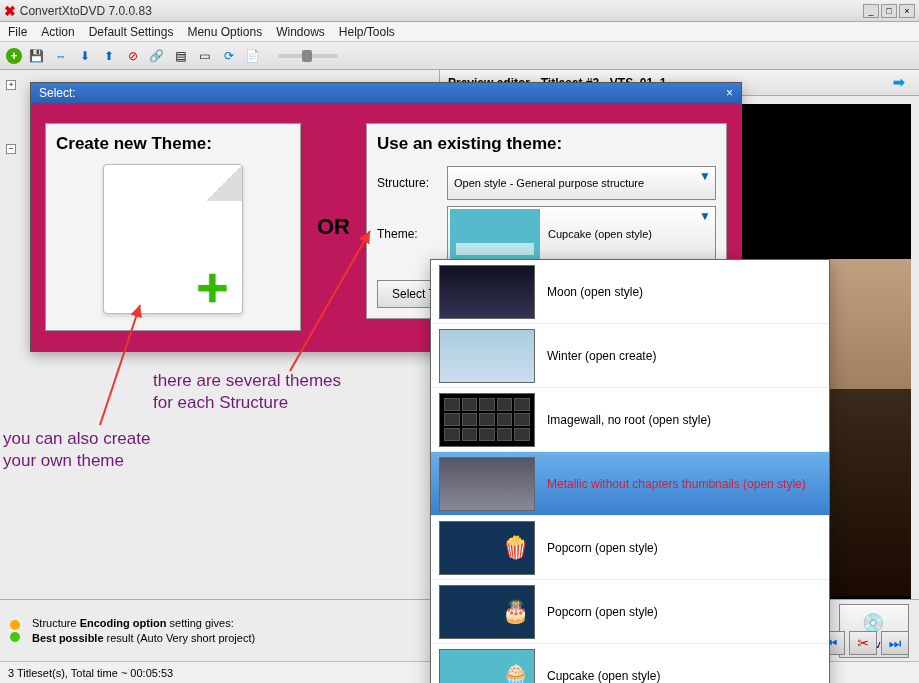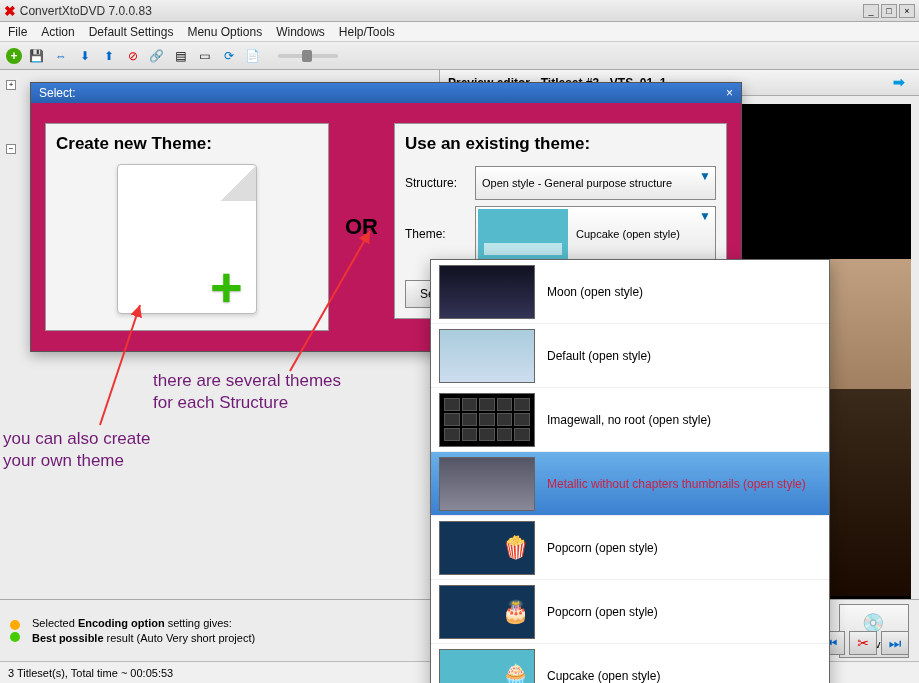--- a/index.html
+++ b/index.html
@@ -32,21 +32,21 @@
 .preview-sky { position: absolute; left: 0; right: 0; top: 30%; height: 25%; background: linear-gradient(#c0a080,#a08060); }
 .preview-controls { height: 30px; display: flex; align-items: center; justify-content: flex-end; padding: 0 10px; gap: 8px; }
 .time-badge { background: #fff; border: 1px solid #888; padding: 2px 6px; font-size: 11px; }
 
 
 .dialog { position: absolute; left: 30px; top: 82px; width: 712px; background: #be185d; border: 1px solid #555; box-shadow: 0 4px 12px rgba(0,0,0,0.3); z-index: 10; }
 .dialog-title { height: 20px; background: linear-gradient(#3a7bd5,#2860b0); color: #fff; padding: 0 8px; display: flex; align-items: center; font-size: 12px; }
 .dialog-title .close { margin-left: auto; cursor: pointer; }
 .dialog-body { padding: 20px 14px; display: flex; gap: 10px; align-items: flex-start; }
 
-.create-box { width: 284px; border: 1px solid #999; background: #f4f4f4; padding: 10px; }
+.create-box { width: 256px; border: 1px solid #999; background: #f4f4f4; padding: 10px; }
 .create-box h3 { font-size: 17px; font-weight: bold; margin-bottom: 10px; }
 .doc-icon { width: 140px; height: 150px; margin: 6px auto; background: #fff; border: 1px solid #bbb; border-radius: 4px; position: relative; box-shadow: 0 2px 4px rgba(0,0,0,0.15); }
 .doc-icon::before { content: ''; position: absolute; right: 0; top: 0; width: 36px; height: 36px; background: linear-gradient(135deg, transparent 50%, #ddd 50%); }
 .doc-plus { position: absolute; right: -4px; bottom: -4px; width: 50px; height: 50px; color: #3b0; font-size: 56px; line-height: 40px; font-weight: bold; text-shadow: 0 1px 2px rgba(0,0,0,.3); }
 
 .or-text { font-size: 22px; font-weight: bold; align-self: center; padding: 0 6px; }
 
 .existing-box { flex: 1; border: 1px solid #999; background: #f4f4f4; padding: 10px; }
 .existing-box h3 { font-size: 17px; font-weight: bold; margin-bottom: 12px; }
 .field-row { display: flex; align-items: center; margin-bottom: 6px; }
@@ -190,21 +190,21 @@
   </div>
 </div>
 
 <div class="dropdown" id="dropdown">
     <div class="dd-item">
       <div class="dd-thumb moon"></div>
       <span class="dd-label">Moon (open style)</span>
     </div>
     <div class="dd-item">
       <div class="dd-thumb winter"></div>
-      <span class="dd-label">Default (open style)</span>
+      <span class="dd-label">Winter (open create)</span>
     </div>
     <div class="dd-item">
       <div class="dd-thumb imagewall">
         <span></span>
         <span></span>
         <span></span>
         <span></span>
         <span></span>
         <span></span>
         <span></span>
@@ -264,21 +264,21 @@
     </defs>
   <line x1="10" y1="145" x2="90" y2="5" stroke="#e33" stroke-width="2" marker-end="url(#ah2)"></line>
 </svg>
 
 <div class="bottom-bar">
   <div class="light">
     <span class="orange"></span>
       <span class="green"></span>
   </div>
   <div class="enc-text">
-    <div><span>Selected </span><b>Encoding option</b><span> setting gives:</span></div>
+    <div><span>Structure </span><b>Encoding option</b><span> setting gives:</span></div>
     <div><b>Best possible</b><span> result (Auto Very short project)</span></div>
   </div>
   <div class="convert-btn">
     <span class="ico">💿</span>
     <span>Convert</span>
   </div>
 </div>
 
 <div class="right-bottom-icons">
   <div class="rbi" style="color:#06c">⏮</div>

